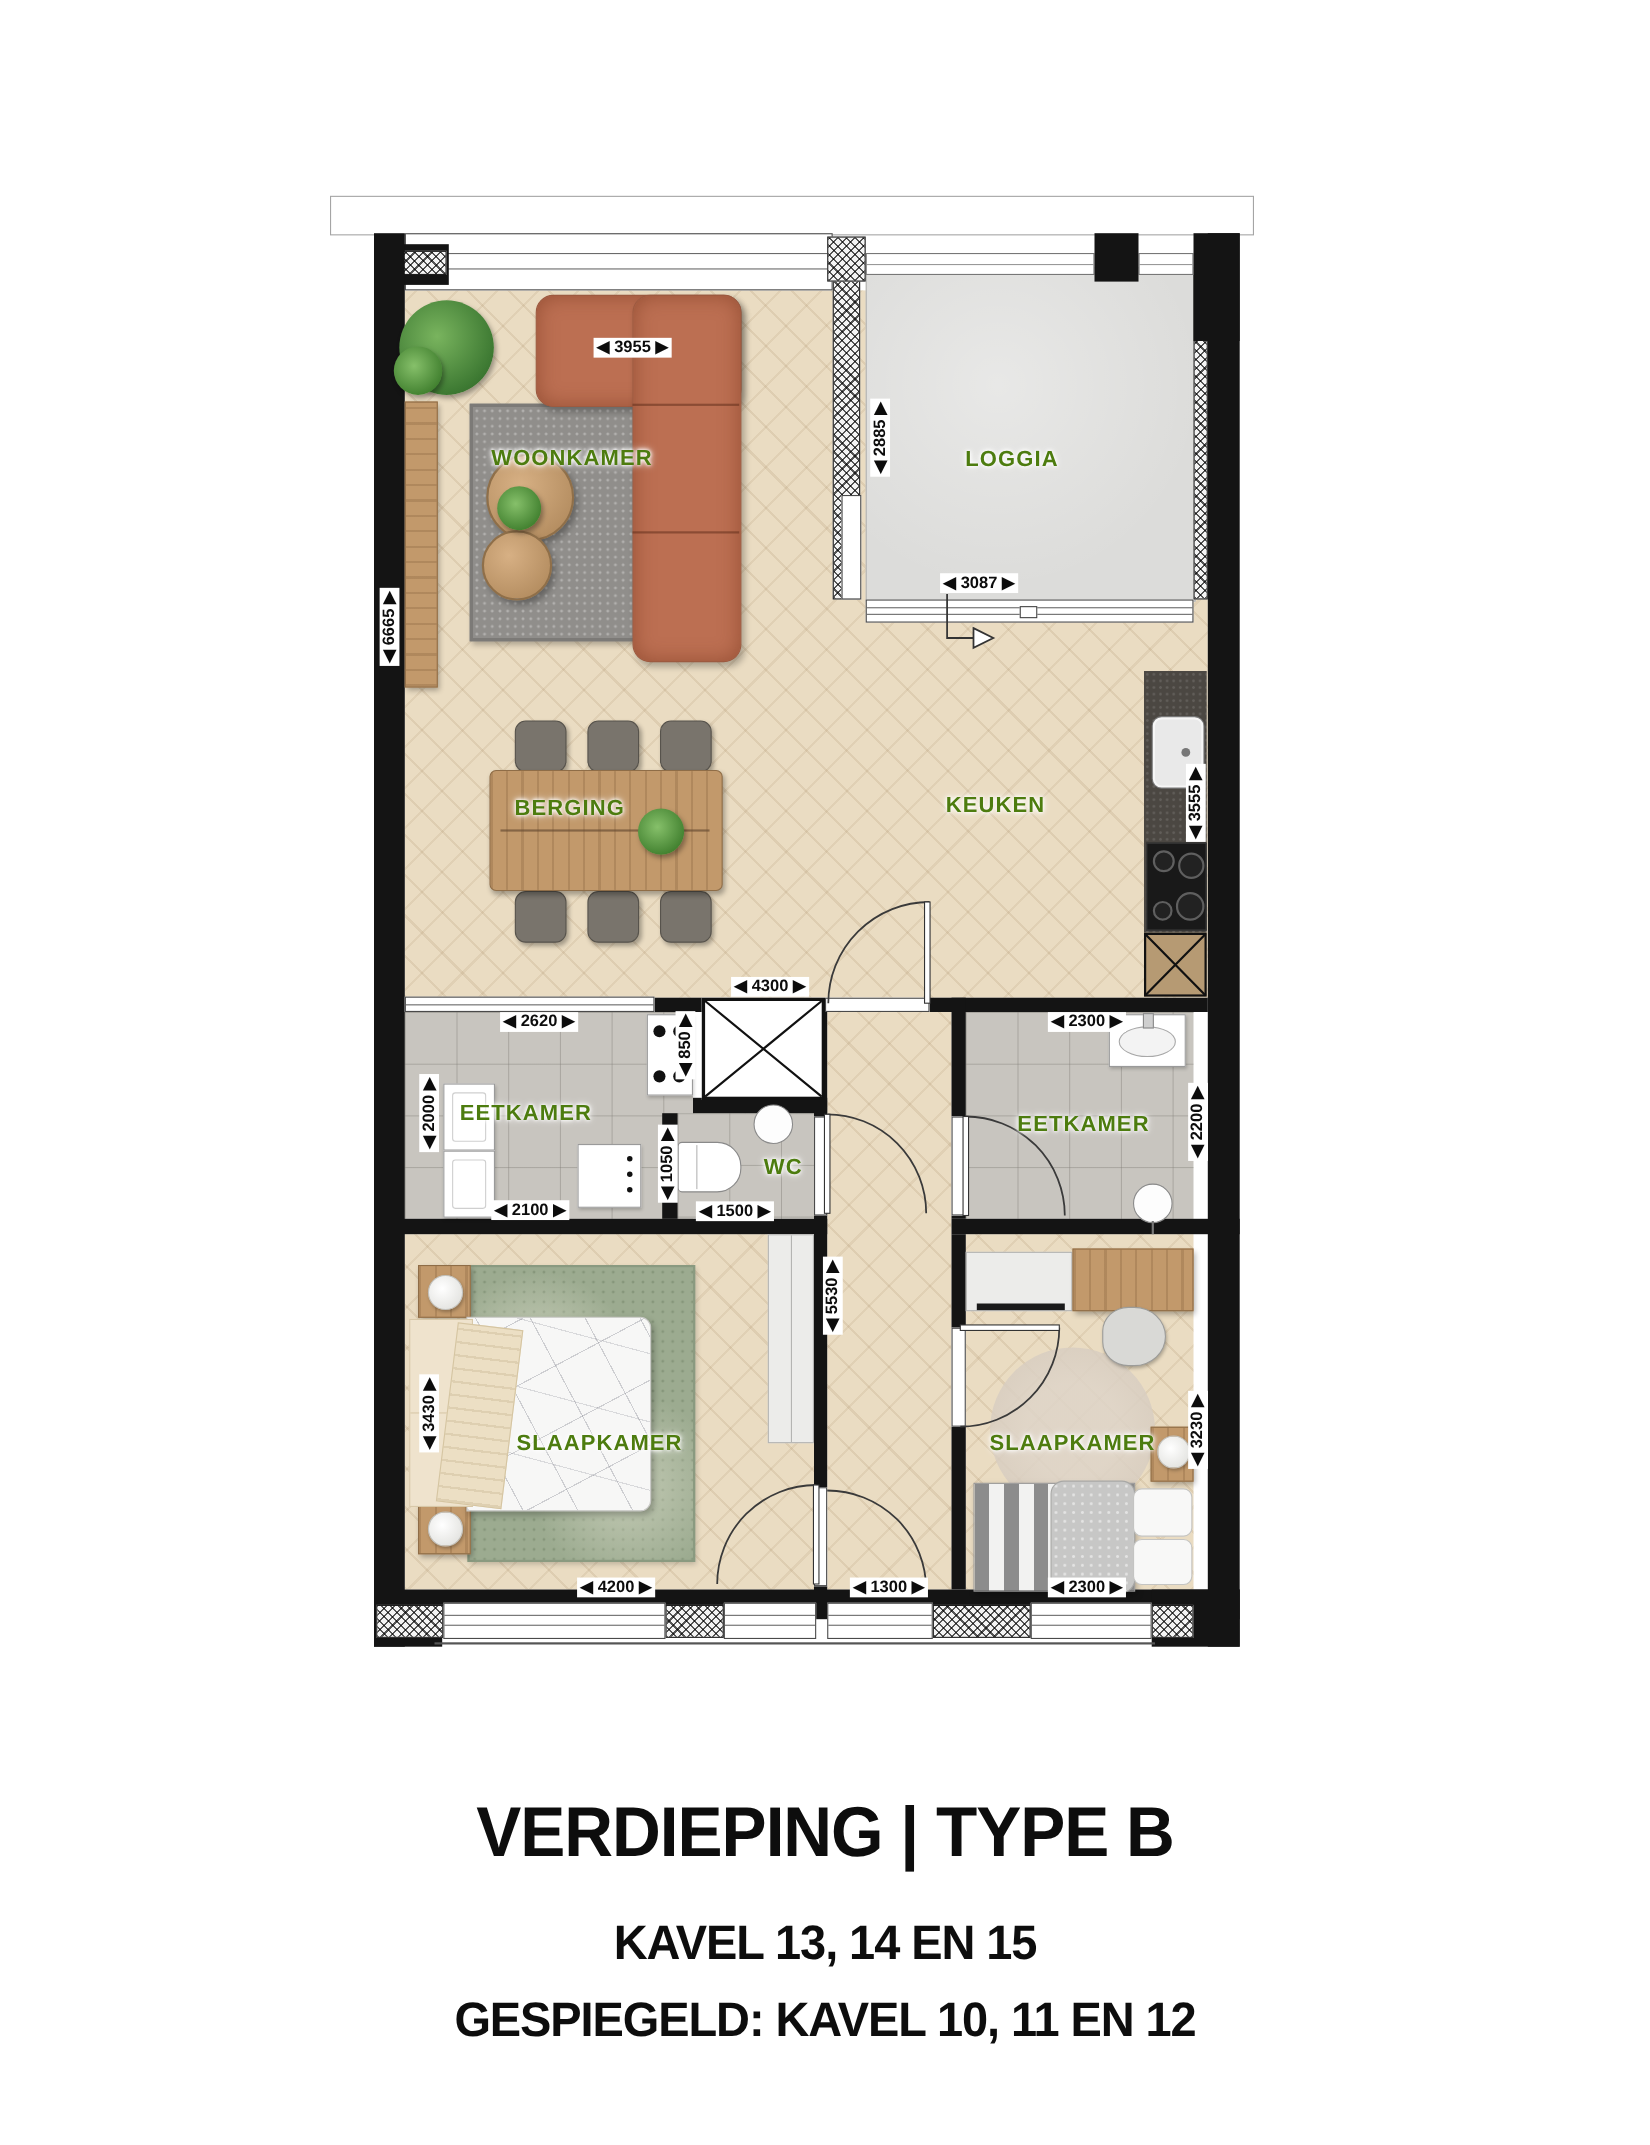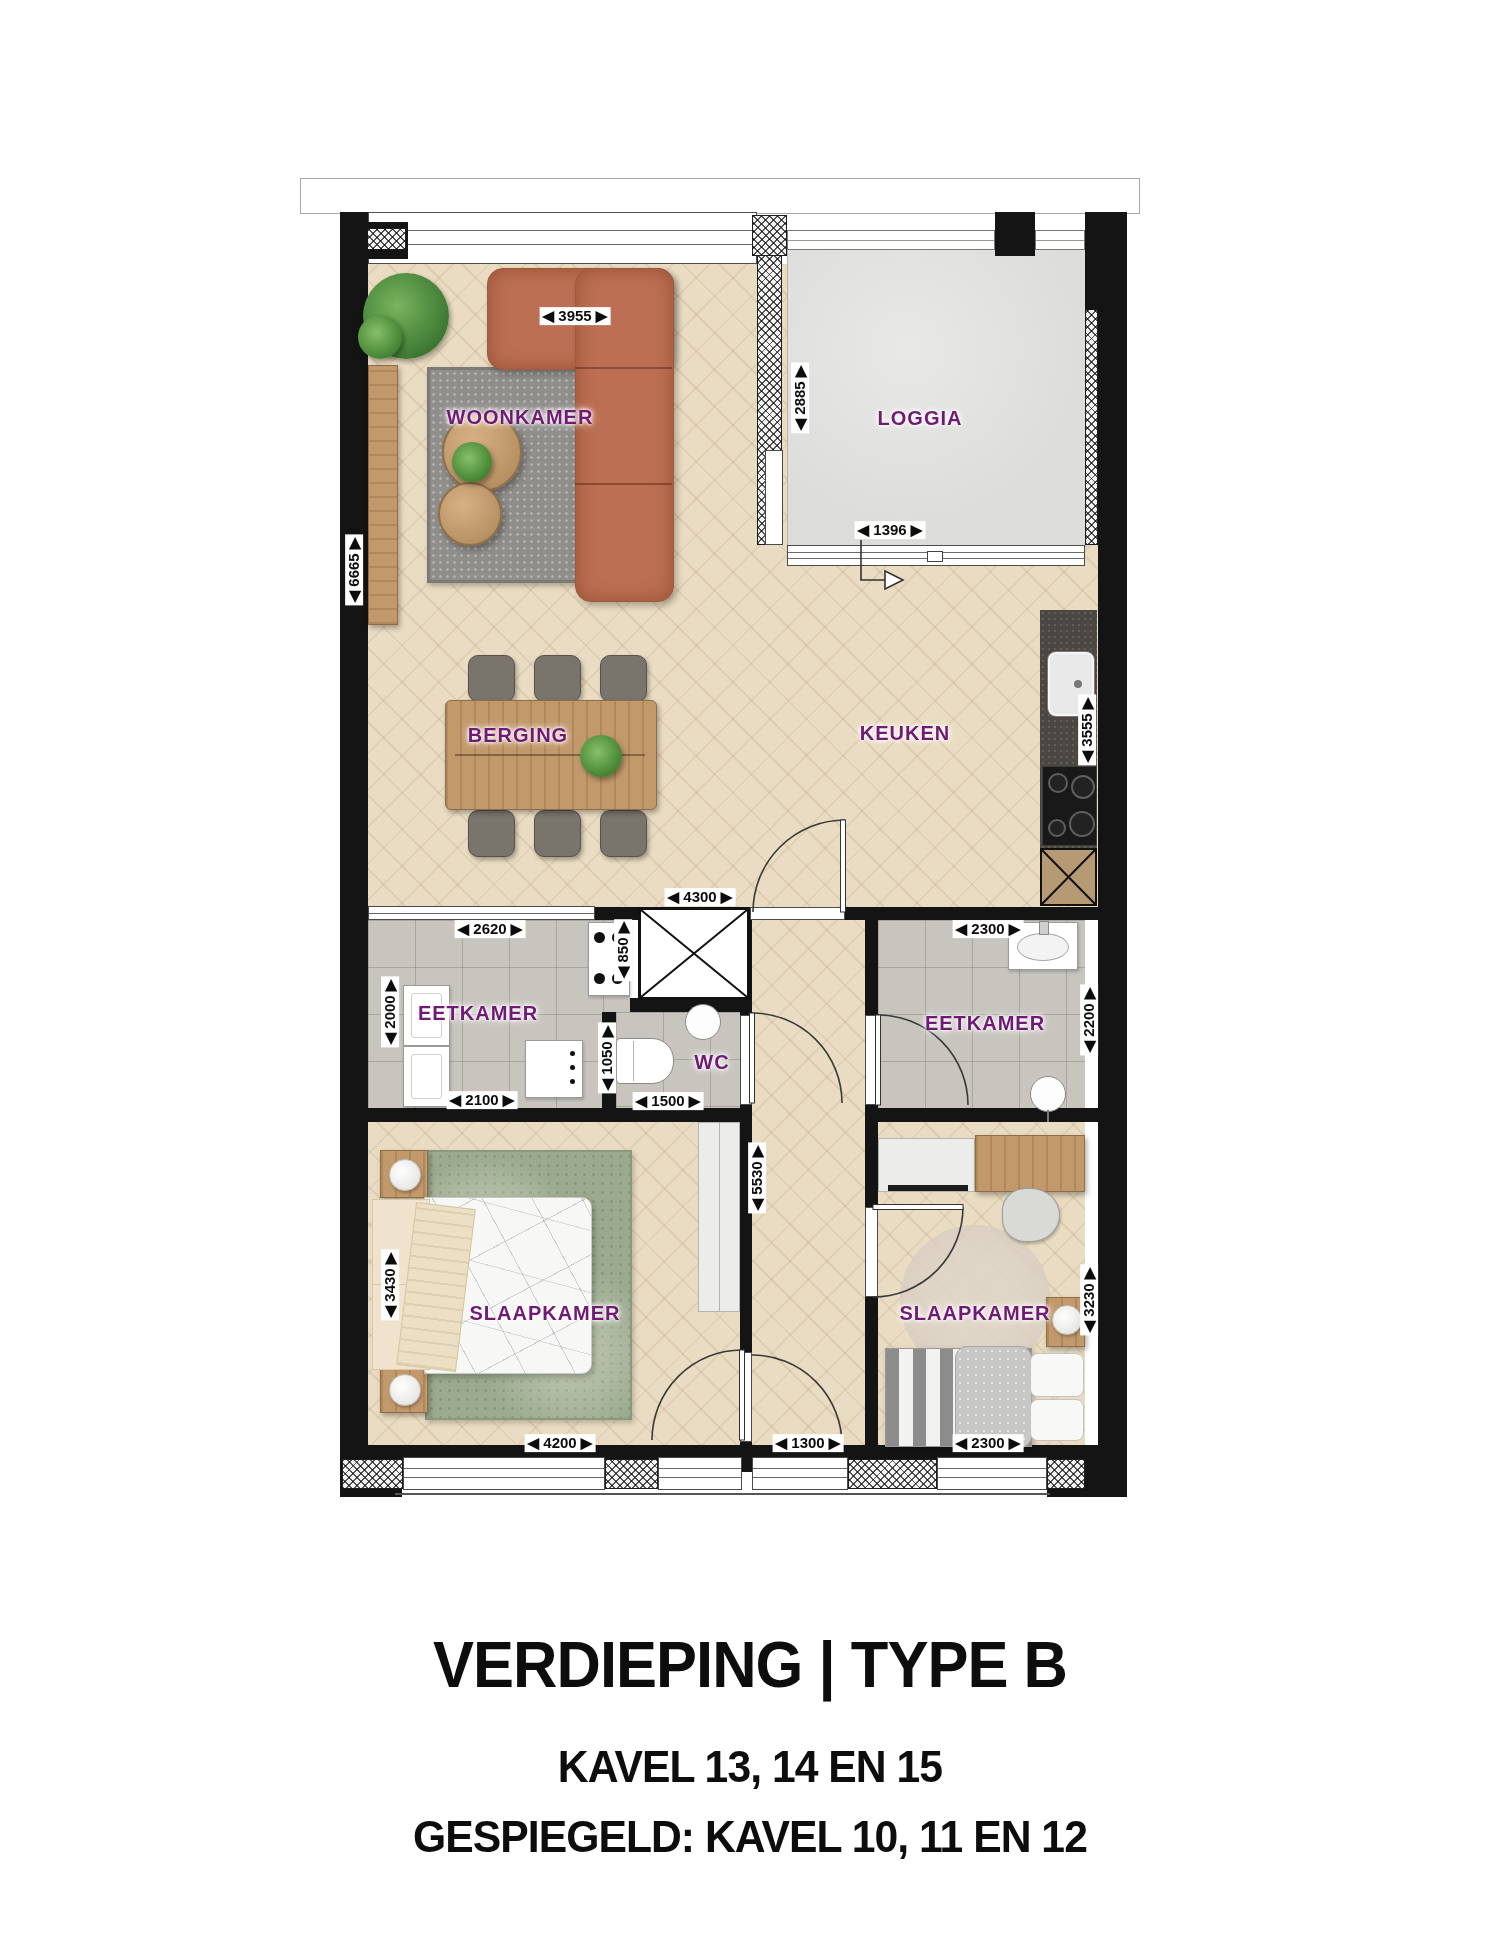--- a/index.html
+++ b/index.html
@@ -88,21 +88,21 @@
   .blanket{position:absolute;background:#c7c7c6;border-radius:12px;border:1px solid #a8a8a6;
     background-image:radial-gradient(rgba(255,255,255,.5) 1px, transparent 1.6px);background-size:8px 8px;}
   .pillow{position:absolute;background:#f8f8f7;border:1px solid #c4c4c2;border-radius:8px;}
   .grayunit{position:absolute;background:#ececea;border:1px solid #b4b4b2;box-sizing:border-box;}
   .lamp{position:absolute;border-radius:50%;background:radial-gradient(circle at 40% 38%,#ffffff,#dcdcd8);border:1px solid #c2c2be;box-shadow:1px 2px 3px rgba(0,0,0,.25);}
   .chairlight{position:absolute;background:#d9d9d6;border:1.5px solid #9c9c99;border-radius:45% 55% 55% 45%;box-shadow:1px 2px 3px rgba(0,0,0,.25);}
   .ruground{position:absolute;border-radius:50%;background:radial-gradient(circle,#ded4c8 40%,#d2c7ba);opacity:.85;}
   .xcab{position:absolute;background:#b69a73;border:2px solid #111;box-sizing:border-box;}
   
   .room-label{position:absolute;transform:translate(-50%,-50%);font-size:20px;font-weight:600;
-    letter-spacing:1px;color:#701a75;white-space:nowrap;
+    letter-spacing:1px;color:#4d7c0f;white-space:nowrap;
     text-shadow:0 0 3px #fff,0 0 5px #fff,0 0 8px #fff;}
   .dim{position:absolute;transform:translate(-50%,-50%);font-size:15px;font-weight:700;color:#0c0c0c;
     background:#fff;padding:1px 3px;white-space:nowrap;line-height:1.05;}
   .dim.v{transform:translate(-50%,-50%) rotate(-90deg);}
   
   .overlay{position:absolute;left:0;top:0;pointer-events:none;}
   
   .footer-line{position:absolute;left:0;width:1500px;text-align:center;font-weight:800;color:#0d0d0d;}
   .title{top:1628px;font-size:64px;letter-spacing:-1px;transform:scaleX(.96);}
   .sub{font-size:44px;letter-spacing:-1px;transform:scaleX(.97);}
@@ -275,21 +275,21 @@
     <div class="room-label" style="left:178px;top:528px;">BERGING</div>
     <div class="room-label" style="left:565px;top:526px;">KEUKEN</div>
     <div class="room-label" style="left:138px;top:806px;">EETKAMER</div>
     <div class="room-label" style="left:372px;top:855px;">WC</div>
     <div class="room-label" style="left:645px;top:816px;">EETKAMER</div>
     <div class="room-label" style="left:205px;top:1106px;">SLAAPKAMER</div>
     <div class="room-label" style="left:635px;top:1106px;">SLAAPKAMER</div>
 
     <div class="dim" style="left:235px;top:65px;margin-top:44px;">◀ 3955 ▶</div>
     <div class="dim v" style="left:460px;top:191px;">◀ 2885 ▶</div>
-    <div class="dim" style="left:550px;top:323px;">◀ 1396 ▶</div>
+    <div class="dim" style="left:550px;top:323px;">◀ 3087 ▶</div>
     <div class="dim v" style="left:14px;top:363px;">◀ 6665 ▶</div>
     <div class="dim v" style="left:747px;top:523px;">◀ 3555 ▶</div>
     <div class="dim" style="left:360px;top:690px;">◀ 4300 ▶</div>
     <div class="dim" style="left:150px;top:722px;">◀ 2620 ▶</div>
     <div class="dim v" style="left:283px;top:743px;">◀ 850 ▶</div>
     <div class="dim v" style="left:50px;top:805px;">◀ 2000 ▶</div>
     <div class="dim" style="left:142px;top:893px;">◀ 2100 ▶</div>
     <div class="dim v" style="left:267px;top:851px;">◀ 1050 ▶</div>
     <div class="dim" style="left:328px;top:894px;">◀ 1500 ▶</div>
     <div class="dim" style="left:648px;top:722px;">◀ 2300 ▶</div>

